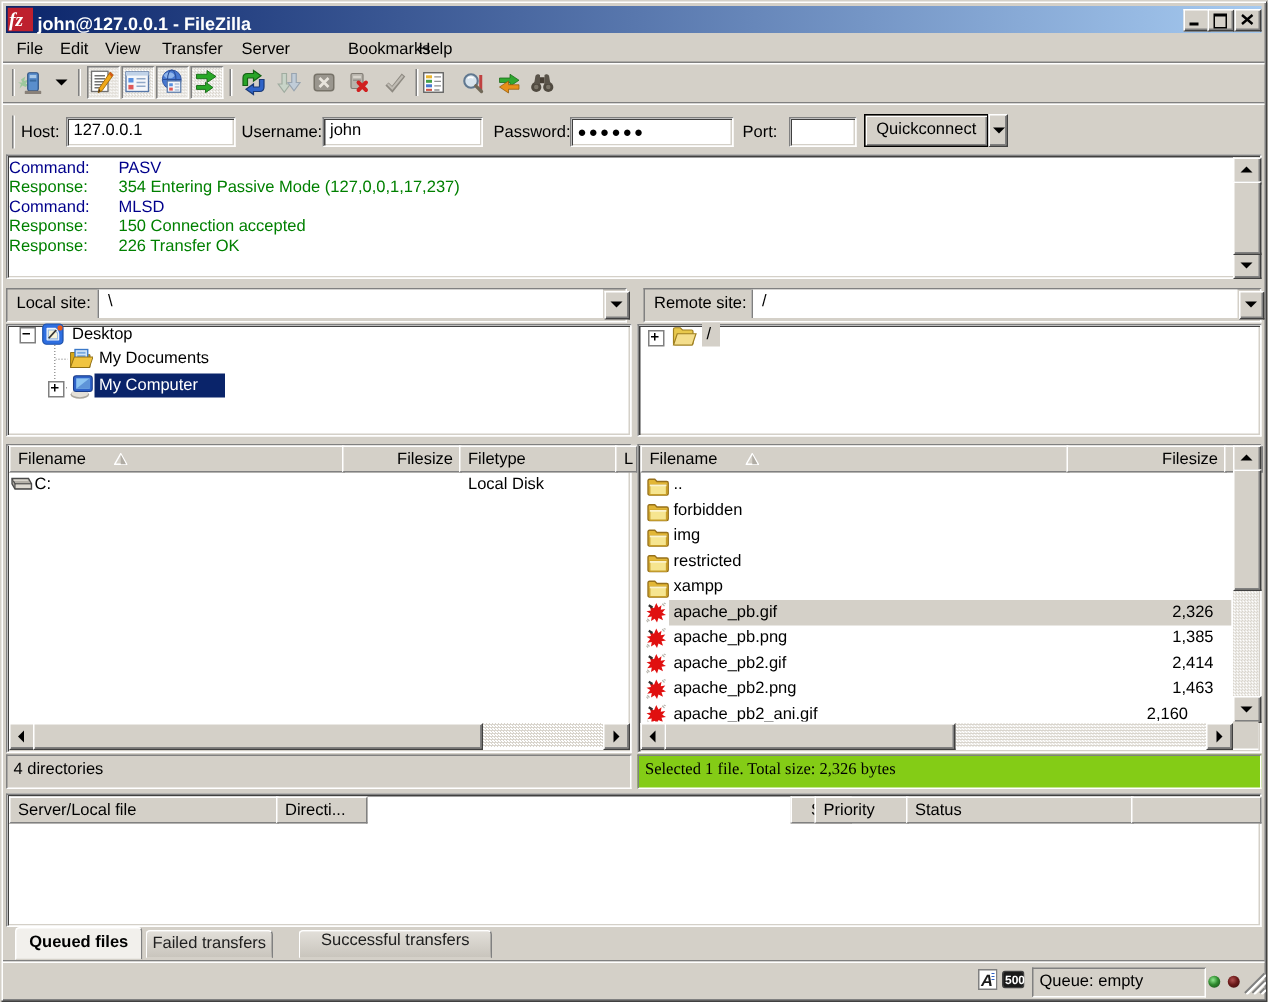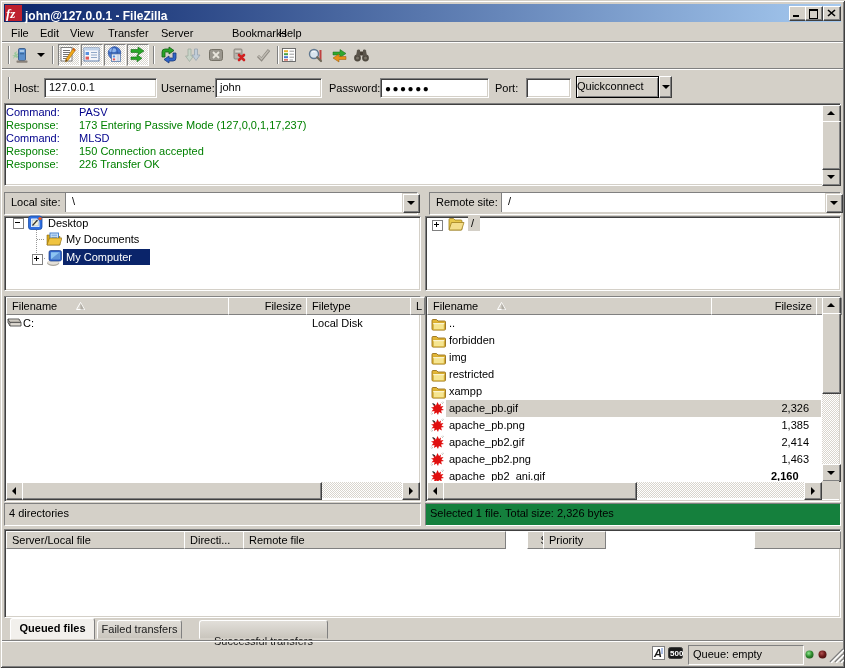--- a/index.html
+++ b/index.html
@@ -182,31 +182,31 @@
     <span style="position:absolute;left:4px;top:2px;">john</span>
   </div>
 <div class="abs" style="left:329px;top:82px;">Password:</div>
 <div class="abs sunken2 white" style="left:380px;top:78px;width:107px;height:18px;">
     <span style="position:absolute;left:4px;top:4px;font-size:10px;letter-spacing:1.5px;">●●●●●●</span>
   </div>
 <div class="abs" style="left:495px;top:82px;text-align:center;">Port:</div>
 <div class="abs sunken2 white" style="left:526px;top:78px;width:43px;height:18px;"></div>
 <div class="abs" style="left:576px;top:76px;width:81px;height:20px;border:1px solid #000;background:#D4D0C8;
      box-shadow:inset 1px 1px 0 #fff, inset -1px -1px 0 #808080;">
-  <div style="margin-top:3px;">Quickconnect</div>
+  <div style="text-align:center;margin-top:3px;">Quickconnect</div>
 </div>
 <div class="abs raised" style="left:659px;top:76px;width:11px;height:20px;background:#D4D0C8;">
   <div class="arrow" style="left:2px;top:8px;border-left:4px solid transparent;border-right:4px solid transparent;border-top:4px solid #000;"></div>
 </div>
 
 <div class="abs sunken2 white" style="left:4px;top:103px;width:835px;height:81px;"></div>
 <div id="logtext">
   <div class="abs" style="left:6px;top:106px;width:810px;line-height:13px;">
     <div><span style="color:#00008B;">Command:</span><span class="abs" style="left:73px;color:#00008B;">PASV</span></div>
-    <div><span style="color:#008000;">Response:</span><span class="abs" style="left:73px;color:#008000;">173 Entering Passive Mode (127,0,0,1,17,237)</span></div>
+    <div><span style="color:#008000;">Response:</span><span class="abs" style="left:73px;color:#008000;">354 Entering Passive Mode (127,0,0,1,17,237)</span></div>
     <div><span style="color:#00008B;">Command:</span><span class="abs" style="left:73px;color:#00008B;">MLSD</span></div>
     <div><span style="color:#008000;">Response:</span><span class="abs" style="left:73px;color:#008000;">150 Connection accepted</span></div>
     <div><span style="color:#008000;">Response:</span><span class="abs" style="left:73px;color:#008000;">226 Transfer OK</span></div>
   </div>
 </div>
 <div id="logscroll">
   <div class="abs dither" style="left:822px;top:105px;width:17px;height:77px;"></div>
   <div class="abs sbbtn" style="left:822px;top:105px;width:17px;height:16px;">
     <div class="arrow" style="left:4px;top:5px;border-left:4px solid transparent;border-right:4px solid transparent;border-bottom:4px solid #000;"></div>
   </div>
@@ -406,21 +406,21 @@
     <div class="abs" style="left:345px;top:121px;width:38px;text-align:right;">2,414</div>
     <div class="abs" style="left:4px;top:137px;"><svg width="15" height="15">
           <use href="#redsplat"></use>
         </svg></div>
     <div class="abs" style="left:23px;top:138px;">apache_pb2.png</div>
     <div class="abs" style="left:345px;top:138px;width:38px;text-align:right;">1,463</div>
     <div class="abs" style="left:4px;top:154px;"><svg width="15" height="15">
           <use href="#redsplat"></use>
         </svg></div>
     <div class="abs" style="left:23px;top:155px;">apache_pb2_ani.gif</div>
-    <div class="abs" style="left:345px;top:155px;width:38px;font-weight:bold;">2,160</div>
+    <div class="abs" style="left:328px;top:155px;width:38px;text-align:right;">2,160</div>
   </div>
 
   <div class="abs dither" style="left:822px;top:297px;width:17px;height:183px;"></div>
   <div class="abs sbbtn" style="left:822px;top:297px;width:17px;height:16px;">
     <div class="arrow" style="left:4px;top:5px;border-left:4px solid transparent;border-right:4px solid transparent;border-bottom:4px solid #000;"></div>
   </div>
   <div class="abs sbbtn" style="left:822px;top:464px;width:17px;height:16px;">
     <div class="arrow" style="left:4px;top:6px;border-left:4px solid transparent;border-right:4px solid transparent;border-top:4px solid #000;"></div>
   </div>
   <div class="abs" style="left:822px;top:313px;width:17px;height:79px;background:#D4D0C8;border:1px solid;border-color:#fff #404040 #404040 #fff;box-shadow:inset -1px -1px 0 #808080;"></div>
@@ -432,58 +432,58 @@
   <div class="abs sbbtn" style="left:804px;top:482px;width:16px;height:16px;">
     <div class="arrow" style="left:6px;top:4px;border-top:4px solid transparent;border-bottom:4px solid transparent;border-left:4px solid #000;"></div>
   </div>
   <div class="abs" style="left:443px;top:482px;width:192px;height:16px;background:#D4D0C8;border:1px solid;border-color:#fff #404040 #404040 #fff;box-shadow:inset -1px -1px 0 #808080;"></div>
   <div class="abs" style="left:822px;top:481px;width:17px;height:18px;background:#D4D0C8;"></div>
 </div>
 
 <div class="abs sunken1" style="left:4px;top:503px;width:415px;height:21px;background:#D4D0C8;">
   <span style="position:absolute;left:4px;top:3px;">4 directories</span>
 </div>
-<div class="abs sunken1" style="left:425px;top:503px;width:414px;height:21px;background:#15803d;">
+<div class="abs sunken1" style="left:425px;top:503px;width:414px;height:21px;background:#84cc16;font-family:Liberation Serif, serif;">
   <span style="position:absolute;left:4px;top:3px;">Selected 1 file. Total size: 2,326 bytes</span>
 </div>
 
 <div class="abs sunken2 white" style="left:4px;top:529px;width:835px;height:87px;"></div>
 <div id="queuehdr">
   <div class="abs" style="left:6px;top:531px;width:833px;height:18px;">
     <div class="hdrsec abs" style="left:0;top:0;width:178px;height:16px;">
         <span style="position:absolute;left:5px;top:2px;">Server/Local file</span>
       </div>
     <div class="hdrsec abs" style="left:178px;top:0;width:59px;height:16px;">
         <span style="position:absolute;left:5px;top:2px;">Directi...</span>
       </div>
-    <div class="hdrsec abs" style="left:237px;top:0;width:261px;height:16px;">
-        <span style="position:absolute;left:5px;top:2px;">Remote file</span>
-      </div>
     <div class="hdrsec abs" style="left:498px;top:0;width:39px;height:16px;margin-left:23px;">
         <span style="position:absolute;right:5px;top:2px;">Size</span>
       </div>
     <div class="hdrsec abs" style="left:537px;top:0;width:61px;height:16px;">
         <span style="position:absolute;left:5px;top:2px;">Priority</span>
+      </div>
+    <div class="hdrsec abs" style="left:598px;top:0;width:150px;height:16px;">
+        <span style="position:absolute;left:5px;top:2px;">Status</span>
       </div>
     <div class="hdrsec abs" style="left:748px;top:0;width:85px;height:16px;"></div>
   </div>
 </div>
 
 <div id="tabs">
   <div class="abs" style="left:10px;top:618px;width:83px;height:20px;background:#F2F0EC;
        border:1px solid;border-color:#fff #808080 #D4D0C8 #fff;border-radius:3px 3px 0 0;">
     <div style="text-align:center;margin-top:3px;font-weight:bold;">Queued files</div>
   </div>
   <div class="abs" style="left:97px;top:620px;width:83px;height:17px;background:linear-gradient(#E2DFD9,#C9C5BD);
        border:1px solid;border-color:#fff #808080 #D4D0C8 #fff;border-radius:3px 3px 0 0;">
     <div style="text-align:center;margin-top:2px;color:#202020;">Failed transfers</div>
   </div>
   <div class="abs" style="left:199px;top:620px;width:127px;height:17px;background:linear-gradient(#E2DFD9,#C9C5BD);
        border:1px solid;border-color:#fff #808080 #D4D0C8 #fff;border-radius:3px 3px 0 0;">
-    <div style="text-align:center;margin-top:14px;color:#202020;">Successful transfers</div>
+    <div style="text-align:center;margin-top:0;color:#202020;">Successful transfers</div>
   </div>
 </div>
 
 <div class="abs etchh" style="left:2px;top:640px;width:841px;"></div>
 <div id="statusbar">
   <svg class="abs" style="left:652px;top:646px;" width="13" height="14" viewBox="0 0 13 14">
     <rect x="0.5" y="0.5" width="12" height="13" fill="#fff" stroke="#808080" stroke-width="1"></rect>
     <text x="2" y="11" font-family="Liberation Sans" font-size="11" font-style="italic" font-weight="bold" fill="#1a1a1a">A</text>
     <path d="M9 3 L11 3 M9 5 L11 5 M9 7 L11 7" stroke="#3060C0" stroke-width="0.8"></path>
   </svg>

